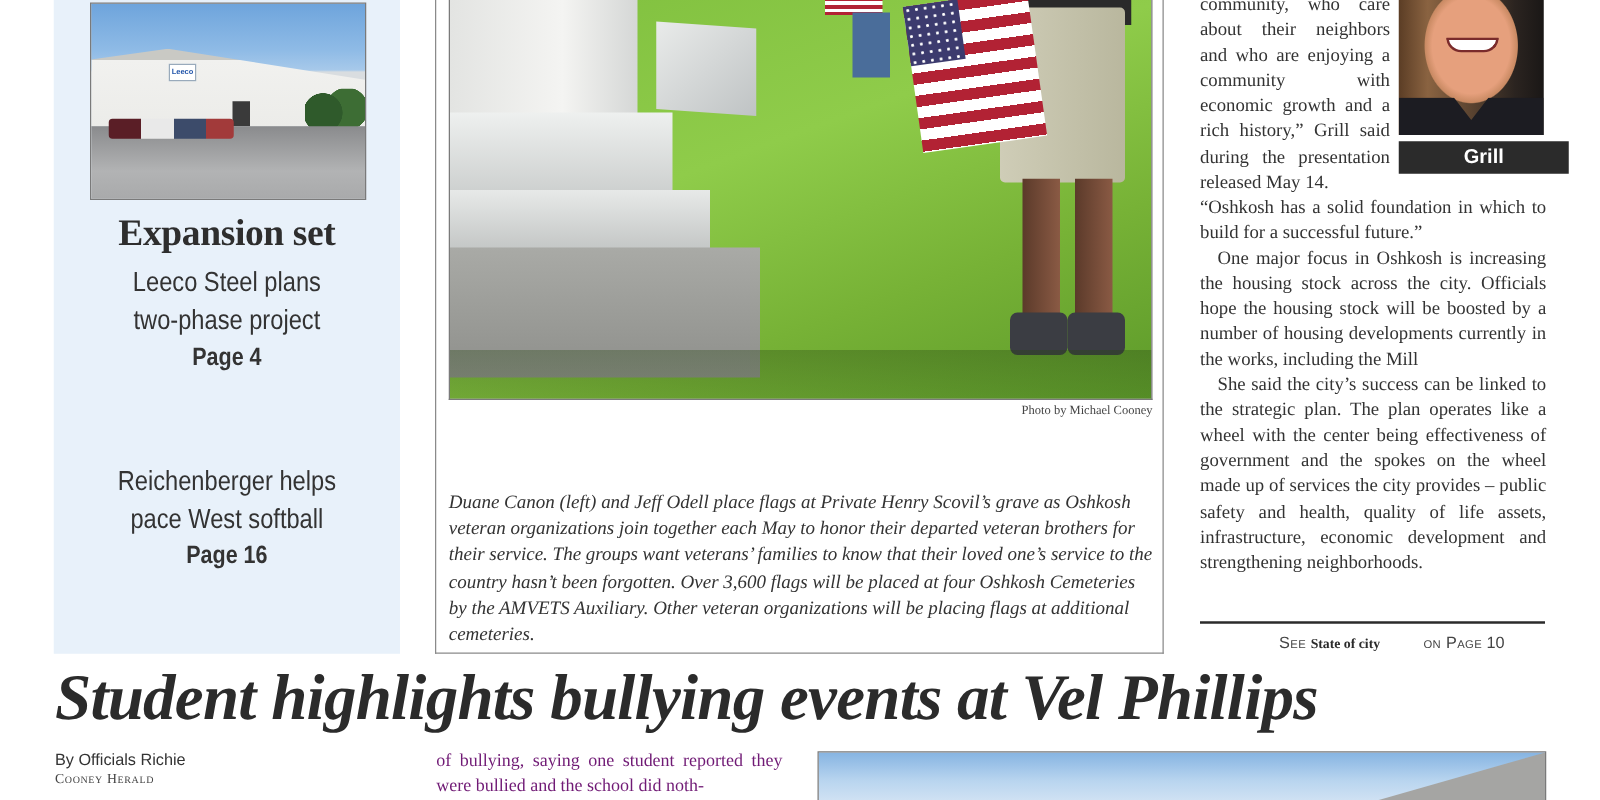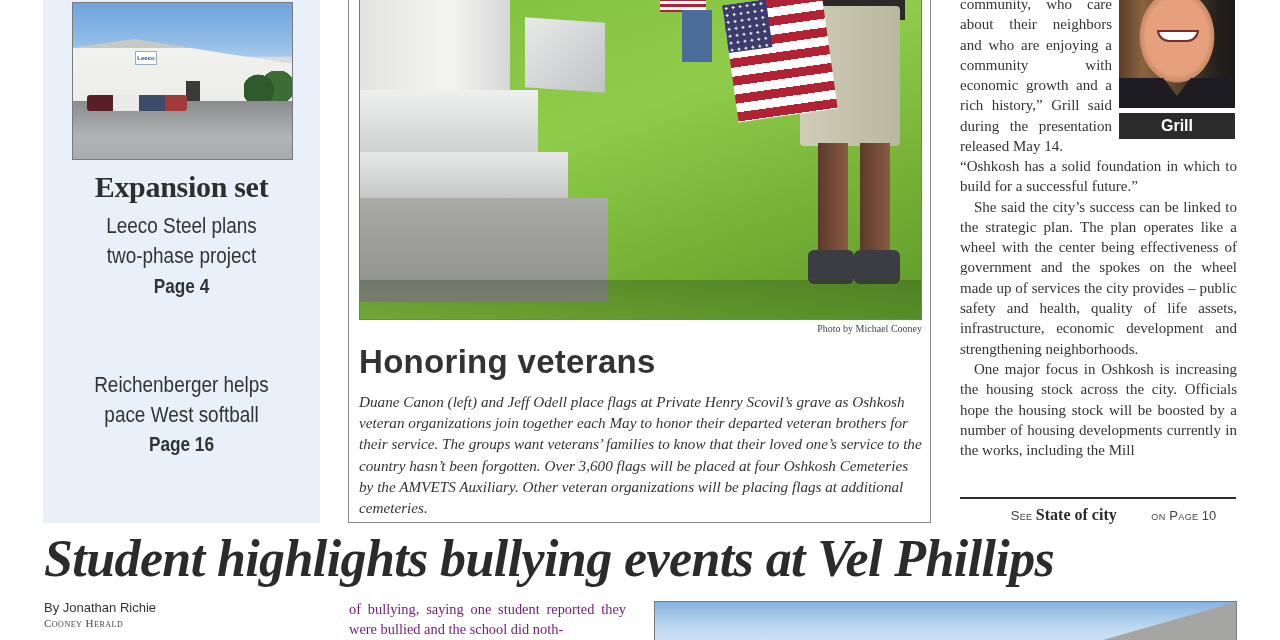--- a/index.html
+++ b/index.html
@@ -47,30 +47,30 @@
   .feature-photo .shoe { position: absolute; top: 252px; width: 46px; height: 34px; background: #3b3d43; border-radius: 6px; }
   .feature-photo .shoe.l { left: 448px; } .feature-photo .shoe.r { left: 494px; }
 
   .photo-credit { position: absolute; right: 8px; top: 325px; font-family: Liberation Serif, serif; font-size: 10px; color: #444; }
   .feature-title { position: absolute; left: 10px; top: 345px; font-family: "Liberation Sans", sans-serif; font-weight: bold; font-size: 33px; color: #333; letter-spacing: 0.3px; }
   .feature-caption { position: absolute; left: 10px; top: 393px; width: 565px; font-family: "Liberation Serif", serif; font-style: italic; font-size: 15.2px; line-height: 21.2px; color: #333; }
   .grill-photo { position: absolute; left: 1119px; top: -2px; width: 116px; height: 110px; overflow: hidden;
     background: radial-gradient(ellipse at 50% 35%, #e6a07d 0 38%, #c98a63 45%, transparent 46%), linear-gradient(90deg, #5b3d25 0%, #8a6341 20%, #2b2420 80%, #1a1716 100%); }
   .grill-photo .smile { position: absolute; left: 38px; top: 32px; width: 42px; height: 12px; background: #fff; border-radius: 0 0 20px 20px; border: 2px solid #7a2b2b; }
   .grill-photo .jacket { position: absolute; left: 0; top: 80px; width: 116px; height: 30px; background: #1c1c22; clip-path: polygon(0 0, 38% 0, 50% 60%, 62% 0, 100% 0, 100% 100%, 0 100%); }
-  .grill-label { position: absolute; left: 1119px; top: 113px; width: 116px; height: 26px; background: #2b2b2b; color: #fff; font-family: "Liberation Sans", sans-serif; font-weight: bold; font-size: 16px; text-align: center; line-height: 26px; }
+  .grill-label { position: absolute; left: 1119px; top: 113px; width: 136px; height: 26px; background: #2b2b2b; color: #fff; font-family: "Liberation Sans", sans-serif; font-weight: bold; font-size: 16px; text-align: center; line-height: 26px; }
 
   .body-narrow { position: absolute; left: 960px; top: -6px; width: 152px; font-family: "Liberation Serif", serif; font-size: 15px; line-height: 20.3px; text-align: justify; color: #333; }
   .body-wide { position: absolute; left: 960px; top: 156px; width: 277px; font-family: "Liberation Serif", serif; font-size: 15px; line-height: 20.3px; text-align: justify; color: #333; }
   .body-wide p { text-indent: 14px; }
   .body-wide p.noindent { text-indent: 0; }
   .jump-rule { position: absolute; left: 960px; top: 497px; width: 276px; height: 2px; background: #2b2b2b; }
   .jump { position: absolute; left: 960px; top: 506px; width: 276px; text-align: center; font-family: "Liberation Sans", sans-serif; font-size: 13px; color: #444; }
   .jump .sc { font-variant: small-caps; letter-spacing: 0.3px; margin-left: 31px; }
-  .jump b { font-family: "Liberation Serif", serif; font-size: 16px; color: #2b2b2b; }
+  .jump b { font-family: "Liberation Serif", serif; font-size: 11px; color: #2b2b2b; }
 
   
   .headline { position: absolute; left: 44px; top: 528px; width: 1200px; font-family: "Liberation Serif", serif; font-weight: bold; font-size: 52px; line-height: 62px; color: #2b2b2b; letter-spacing: -0.6px; white-space: nowrap; font-style: italic; }
   .byline { position: absolute; left: 44px; top: 600px; font-family: "Liberation Sans", sans-serif; font-size: 13px; color: #333; }
   .outlet { position: absolute; left: 44px; top: 617px; font-family: "Liberation Serif", serif; font-size: 11px; font-variant: small-caps; color: #444; letter-spacing: 0.5px; }
   .story-col { position: absolute; left: 349px; top: 599px; width: 277px; font-family: "Liberation Serif", serif; font-size: 14.4px; line-height: 20px; text-align: justify; color: #701a75; }
   .school-photo { position: absolute; left: 654px; top: 601px; width: 583px; height: 40px; border: 1px solid #7a7a7a; overflow: hidden;
     background: linear-gradient(180deg, #86b4e2 0%, #b9d5ef 60%, #cfe1f3 100%); }
   .school-photo .wall { position: absolute; right: 0; top: 0; width: 200px; height: 40px; background: #a5a5a3; clip-path: polygon(30% 100%, 100% 0, 100% 100%); }
 </style>
@@ -109,43 +109,42 @@
     <div class="shirt"></div>
     <div class="shorts"></div>
     <div class="leg l"></div>
     <div class="leg r"></div>
     <div class="shoe l"></div>
     <div class="shoe r"></div>
     <div class="flag"></div>
     <div class="shadow"></div>
   </div>
   <div class="photo-credit">Photo by Michael Cooney</div>
-  <div class="feature-title">Honoring veterans</div>
   <div class="feature-caption">Duane Canon (left) and Jeff Odell place flags at Private Henry Scovil’s grave as Oshkosh veteran organizations join together each May to honor their departed veteran brothers for their service. The groups want veterans’ families to know that their loved one’s service to the country hasn’t been forgotten. Over 3,600 flags will be placed at four Oshkosh Cemeteries by the AMVETS Auxiliary. Other veteran organizations will be placing flags at additional cemeteries.</div>
 </div>
 
 <div class="grill-photo">
   <div class="smile"></div>
   <div class="jacket"></div>
 </div>
 <div class="grill-label">Grill</div>
 
 <div class="body-narrow">community, who care about their neighbors and who are enjoying a community with economic growth and a rich history,” Grill said during the presentation released May 14.</div>
 <div class="body-wide">
   <p class="noindent">“Oshkosh has a solid foundation in which to build for a successful future.”</p>
+  <p>One major focus in Oshkosh is increasing the housing stock across the city. Officials hope the housing stock will be boosted by a number of housing developments currently in the works, including the Mill</p>
   <p>She said the city’s success can be linked to the strategic plan. The plan operates like a wheel with the center being effectiveness of government and the spokes on the wheel made up of services the city provides – public safety and health, quality of life assets, infrastructure, economic development and strengthening neighborhoods.</p>
-  <p>One major focus in Oshkosh is increasing the housing stock across the city. Officials hope the housing stock will be boosted by a number of housing developments currently in the works, including the Mill</p>
 </div>
 <div class="jump-rule"></div>
 <div class="jump">
   <span class="sc">See</span>
   <b>State of city</b>
   <span class="sc">on Page</span>
   <span>10</span>
 </div>
 
 <div class="headline">Student highlights bullying events at Vel Phillips</div>
-<div class="byline">By Jonathan Richie</div>
+<div class="byline">By Officials Richie</div>
 <div class="outlet">Cooney Herald</div>
 <div class="story-col">of bullying, saying one student reported they were bullied and the school did noth-</div>
 <div class="school-photo">
   <div class="wall"></div>
 </div>
 
 </body></html>

